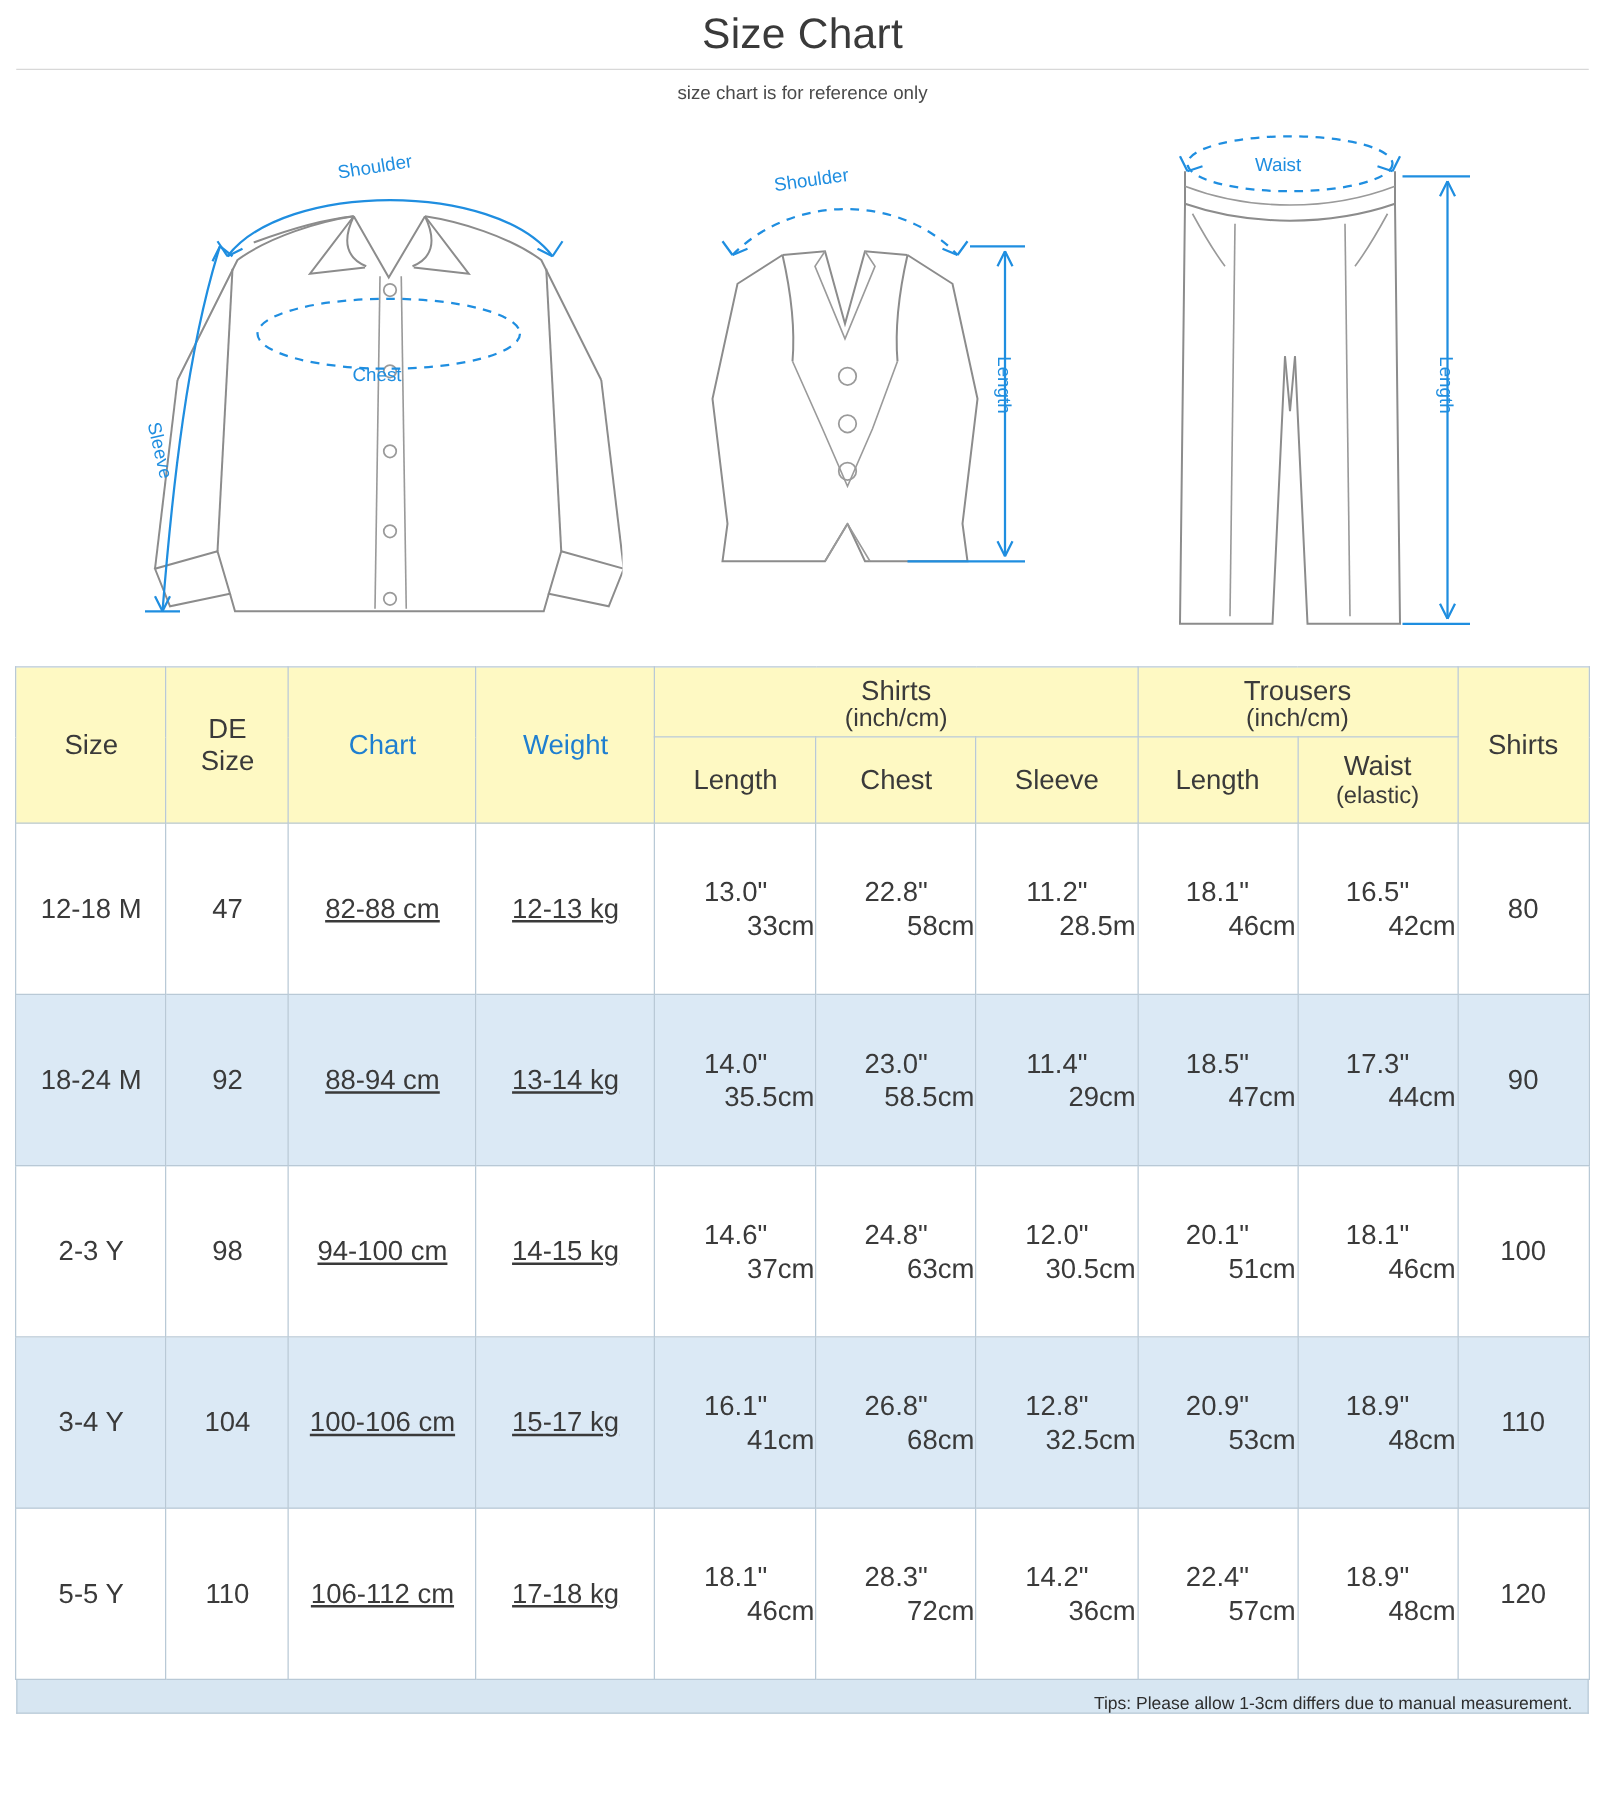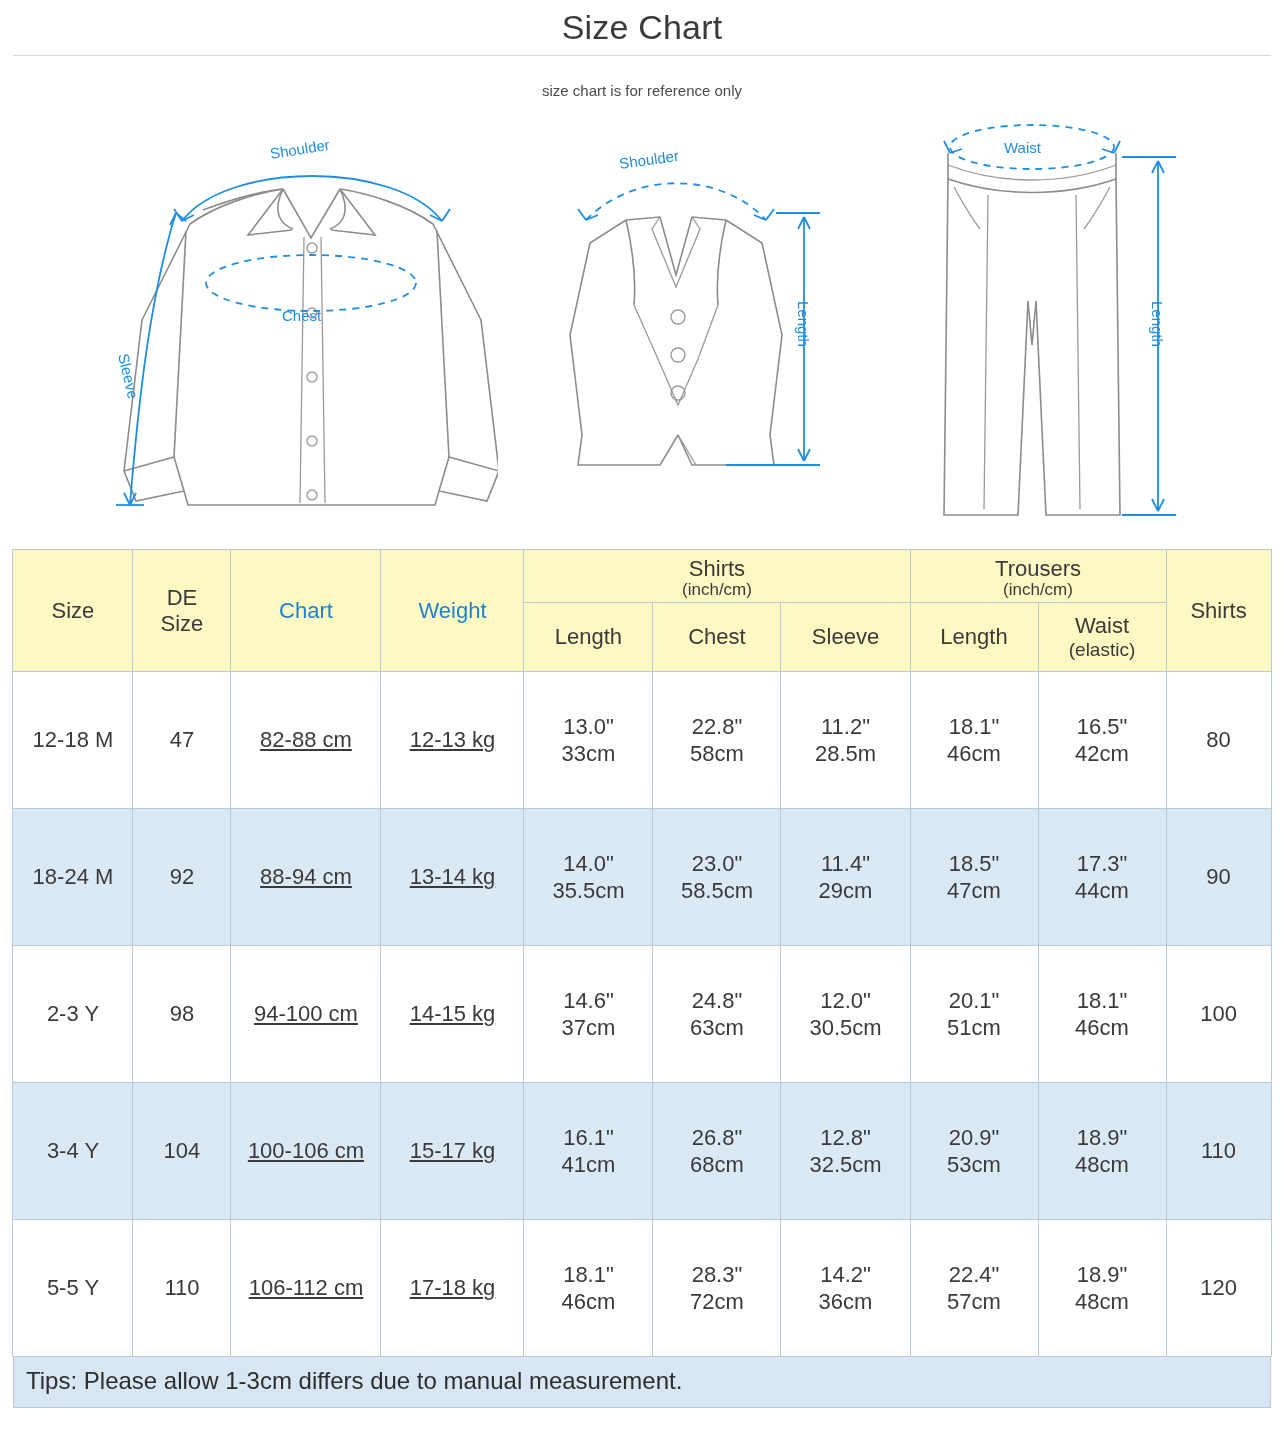--- a/index.html
+++ b/index.html
@@ -24,21 +24,21 @@
   }
   .title-rule {
     width: 1258px;
     margin: 8px auto 0;
     border-top: 1px solid #d8d8d8;
   }
   .subtitle {
     text-align: center;
     font-size: 15px;
     color: #4a4a4a;
-    margin-top: 26px;
+    margin-top: 10px;
   }
 
   
   .diagrams {
     position: relative;
     height: 440px;
     margin-top: 6px;
   }
   .diagrams svg { position: absolute; top: 0; }
   .d-shirt { left: 78px; }
@@ -62,41 +62,42 @@
   table.size-table th, table.size-table td {
     border: 1px solid #b9c9d6;
     text-align: center;
     vertical-align: middle;
     font-weight: 400;
     font-size: 22px;
     color: #3a3a3a;
   }
   thead th { background: #fef9c3; }
   .th-group { font-size: 27px; padding: 6px 0 2px; }
-  .th-group small { display: block; font-size: 17px; margin-top: -2px; }
+  .th-group small { display: block; font-size: 20px; margin-top: -2px; }
   .th-main { font-size: 24px; }
   .th-main.blue { color: #1f7fd0; }
   .th-sub { font-size: 21px; padding: 10px 0; }
   .th-sub small { display: block; font-size: 19px; text-align: center; }
 
   tbody td { height: 137px; }
   tbody tr.alt td { background: #dbe9f5; }
   td.blue { color: #1f7fd0; text-decoration: underline; }
   td .v1 { display: block; line-height: 1.25; }
-  td .v2 { display: block; line-height: 1.25; }
+  td .v2 { display: block; line-height: 1.25; text-align: right; }
 
   .tips {
     width: 1258px;
     margin: 0 auto;
     background: #d7e6f2;
     border: 1px solid #b9c9d6;
     border-top: none;
-    font-size: 24px;
+    font-size: 14px;
     color: #2d2d2d;
-    padding: 10px 12px 12px;
+    padding: 10px 12px 0;
+    text-align: right;
   }
 
   col.c-size  { width: 120px; }
   col.c-de    { width: 98px; }
   col.c-h     { width: 150px; }
   col.c-w     { width: 143px; }
   col.c-sl    { width: 129px; }
   col.c-sc    { width: 128px; }
   col.c-ss    { width: 129px; }
   col.c-tl    { width: 128px; }

